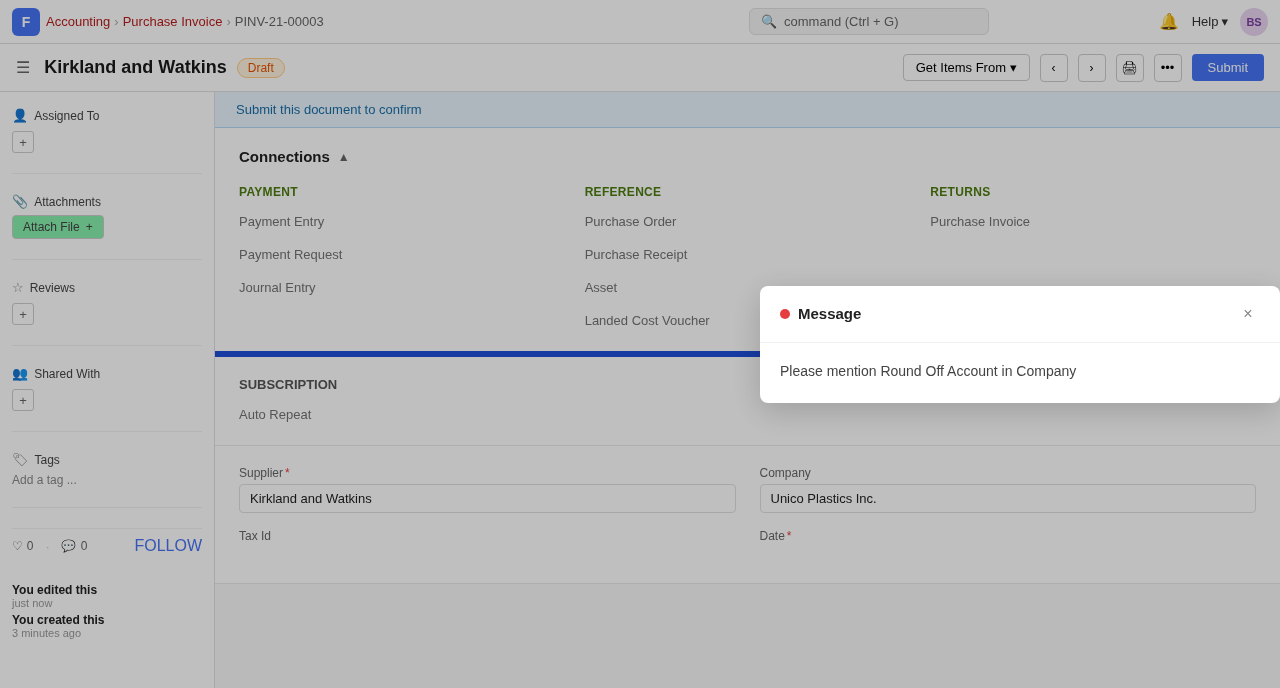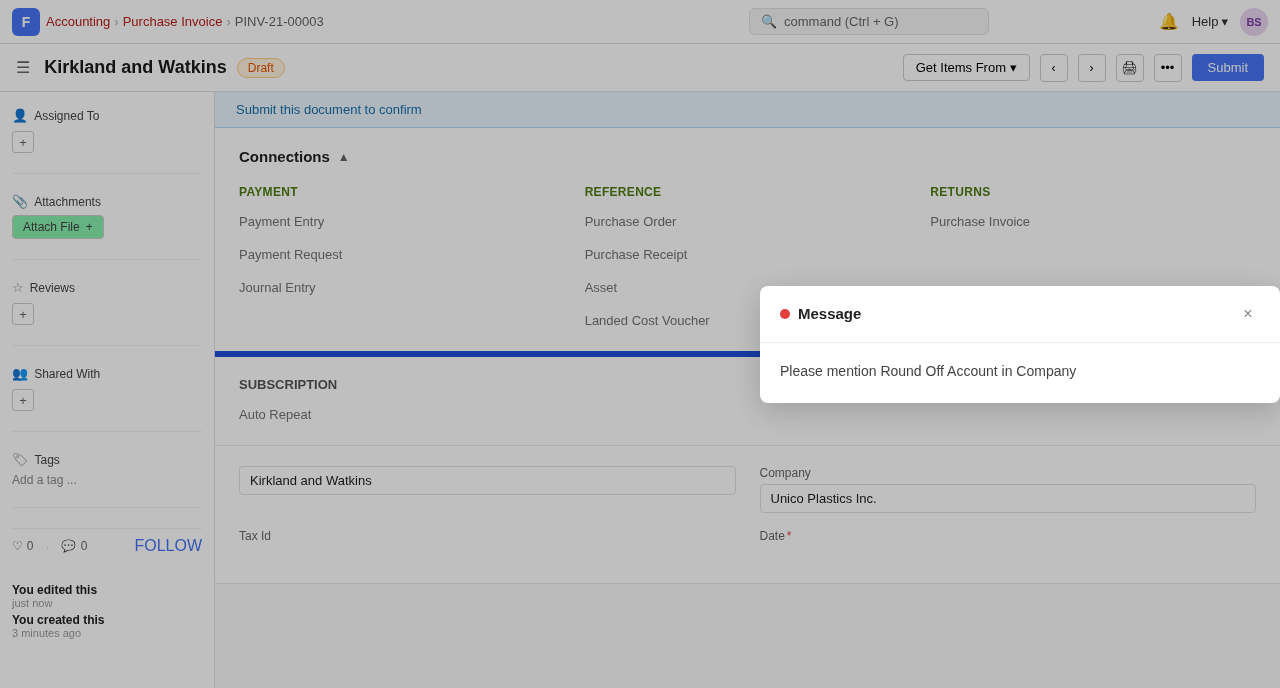--- a/index.html
+++ b/index.html
@@ -323,20 +323,21 @@
     </div>
 
     <div class="subscription-section">
       <div class="subscription-header">Subscription</div>
       <a class="conn-link">Auto Repeat</a>
     </div>
 
     <div class="form-section">
       <div class="form-row">
         <div class="form-field">
+          <label><span>Supplier</span><span class="required">*</span></label>
           <div class="form-value">Kirkland and Watkins</div>
         </div>
         <div class="form-field">
           <label>Company</label>
           <div class="form-value">Unico Plastics Inc.</div>
         </div>
       </div>
       <div class="form-row">
         <div class="form-field">
           <label>Tax Id</label>

